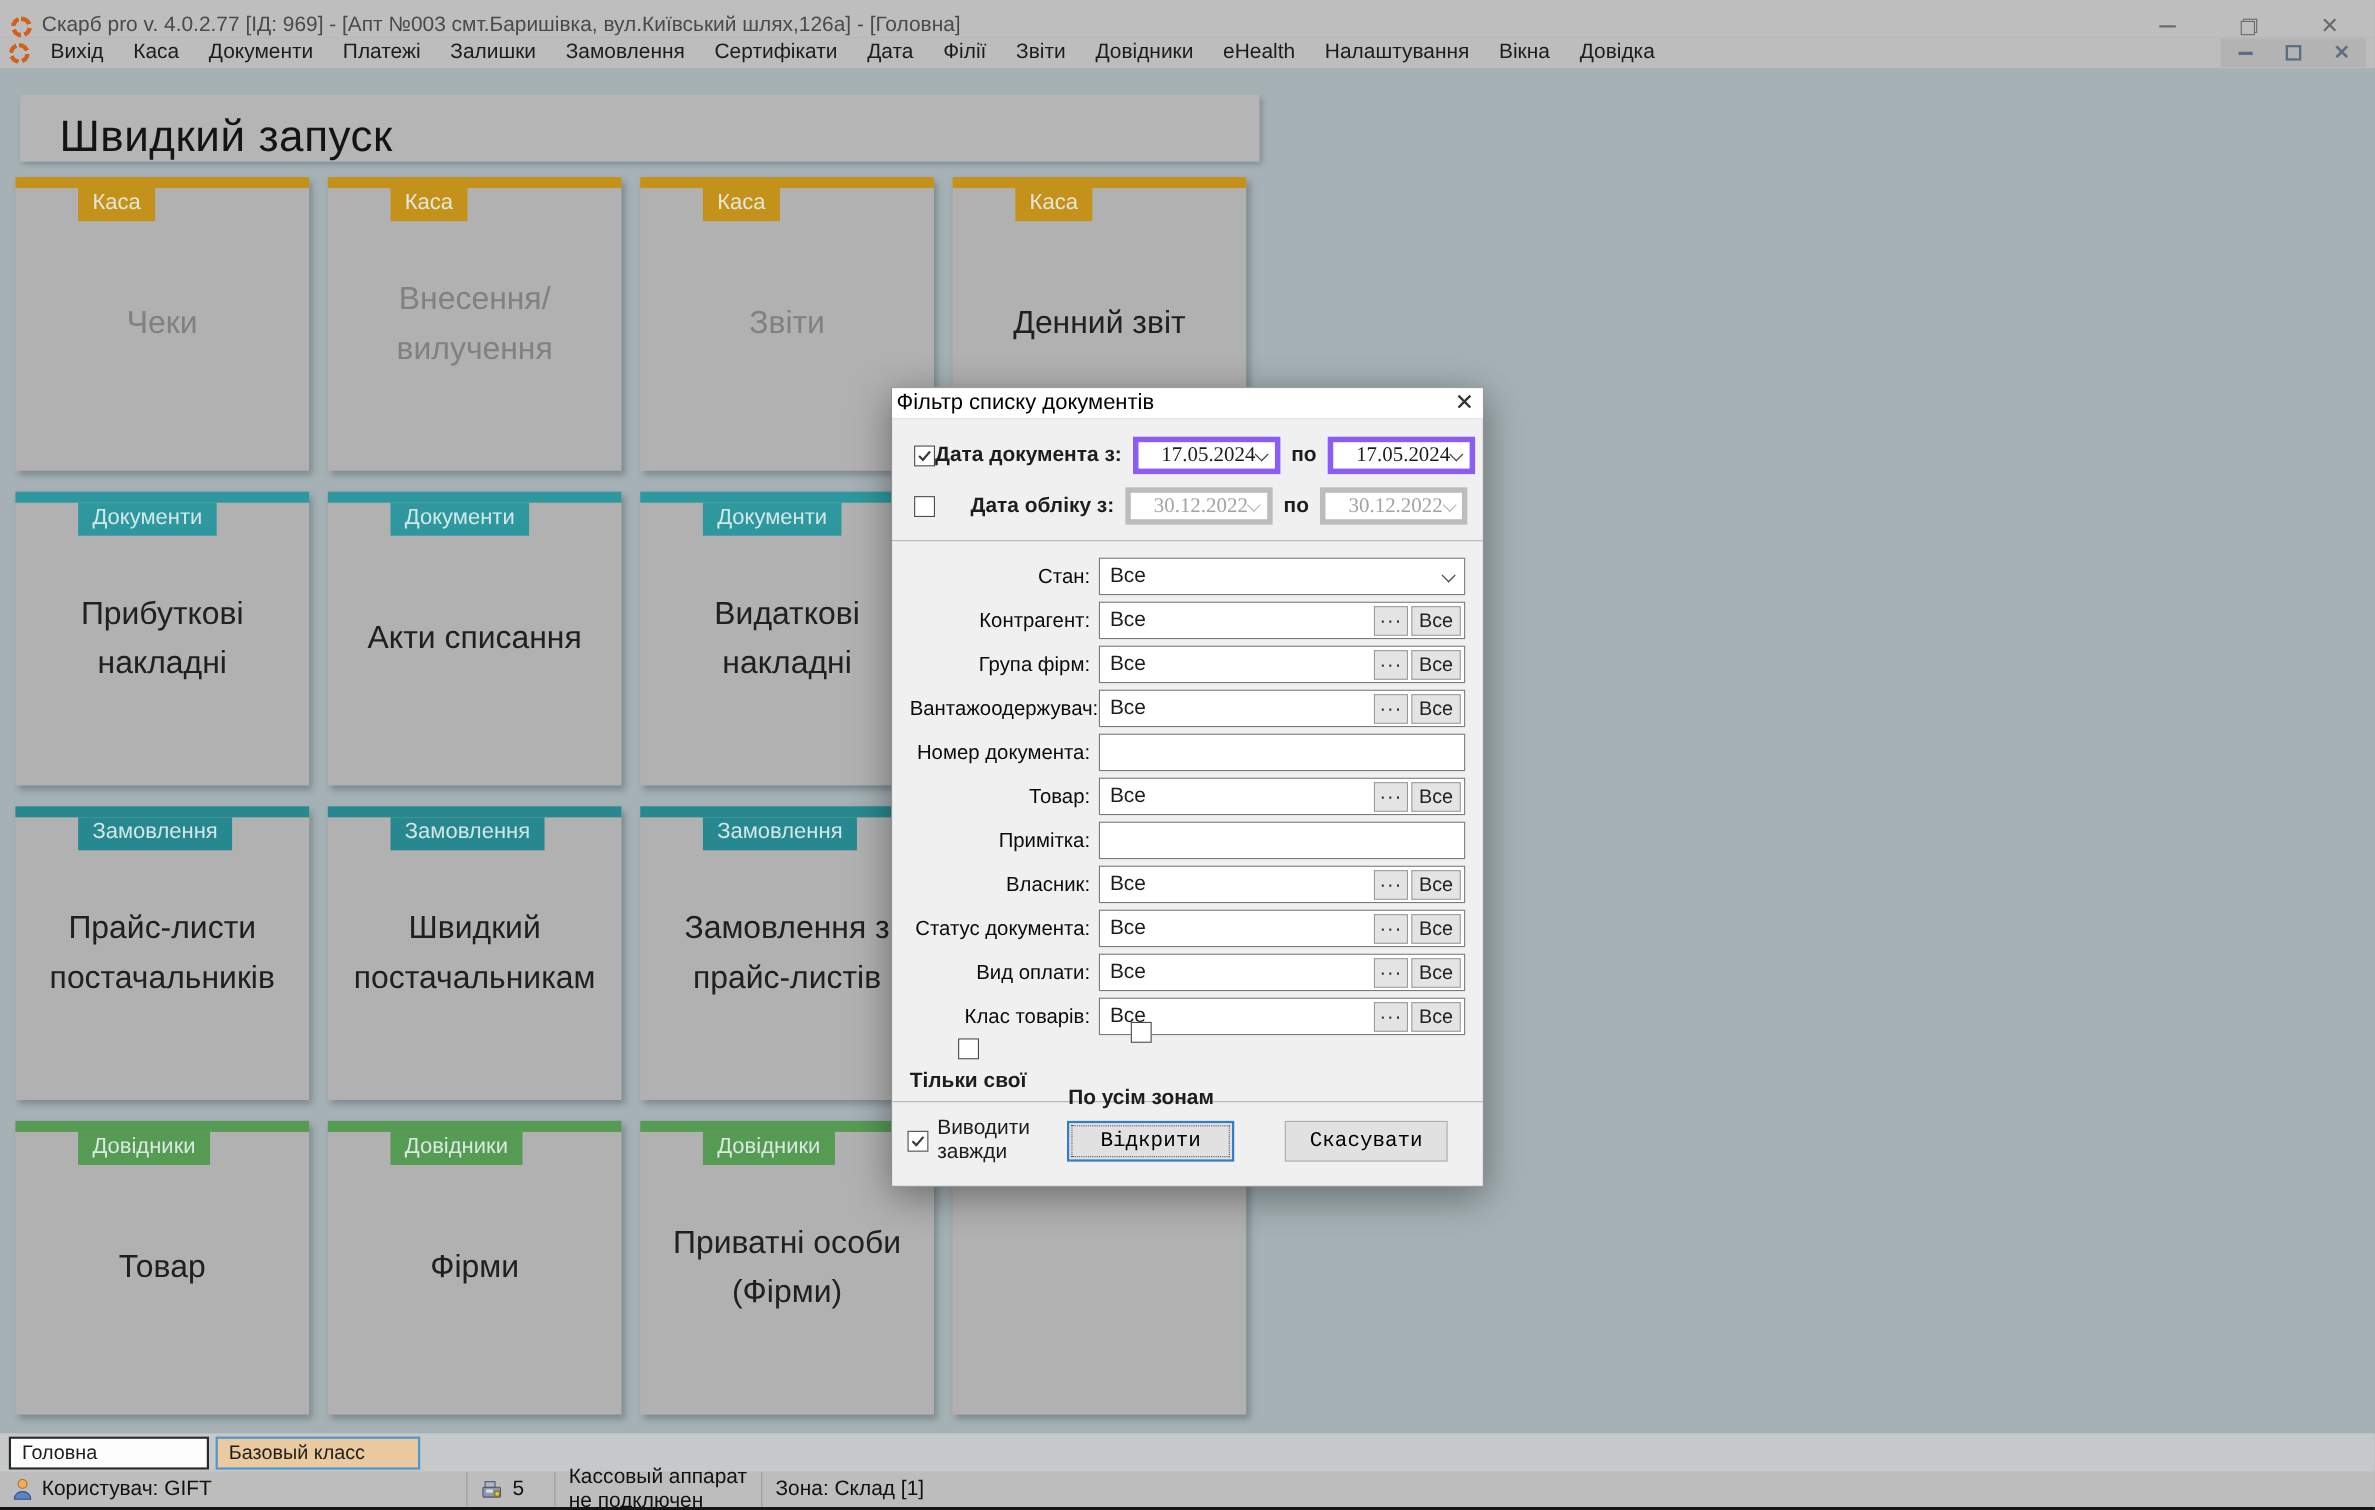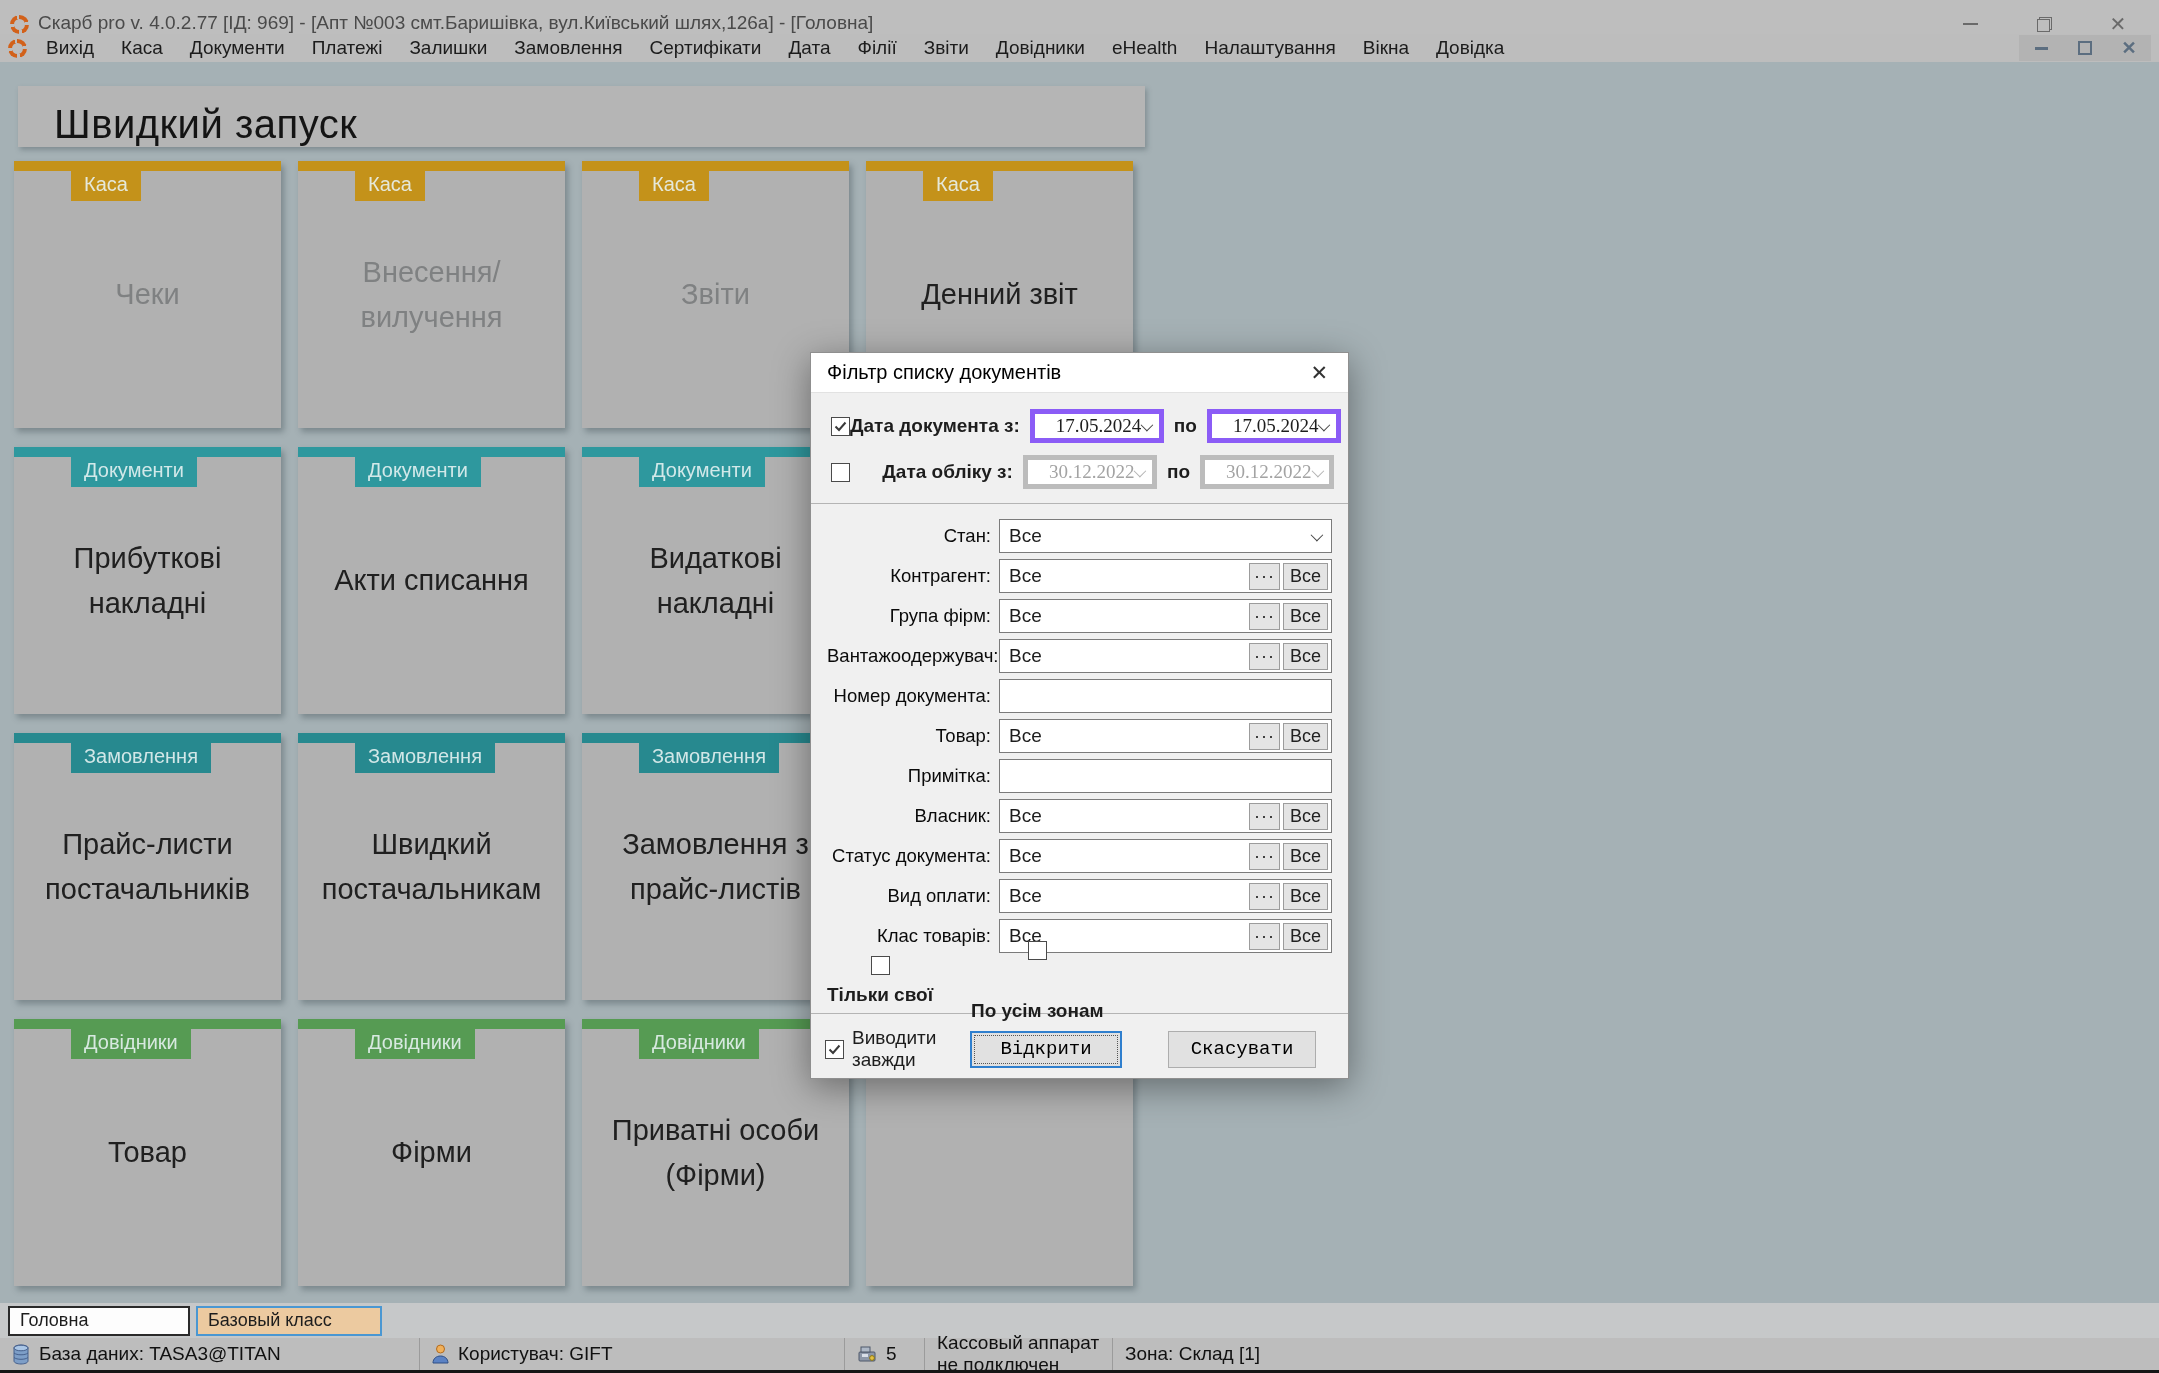--- a/index.html
+++ b/index.html
@@ -66,22 +66,22 @@
   }
   .tile-label.dim { color:#7f8182; }
 
   
   .dialog {
     position:absolute; left:810px; top:352px; width:539px; height:727px;
     background:#f0f0f0; border:1px solid #8f8f8f;
     box-shadow:0 8px 34px rgba(0,0,0,.4);
   }
   .dlg-title {
-    height:40px; background:#ffffff; border-bottom:1px solid #e2e2e2;
-    display:flex; align-items:center; padding:0 16px; font-size:20px; color:#000;
+    height:28px; background:#ffffff; border-bottom:1px solid #e2e2e2;
+    display:flex; align-items:center; padding:0 4px; font-size:20px; color:#000;
   }
   .dlg-close { margin-left:auto; font-size:21px; color:#333; font-weight:300; cursor:pointer; padding:0 4px; }
   .dlg-dates { padding:10px 14px 8px 20px; border-bottom:1px solid #b4b4b4; }
   .drow { display:flex; align-items:center; height:46px; }
   .cb { width:19px; height:19px; border:1.5px solid #4a4a4a; background:#fff; display:inline-flex; align-items:center; justify-content:center; flex:0 0 auto; cursor:pointer; }
   .cb svg { width:13px; height:11px; }
   .dlabel { width:172px; text-align:right; font-weight:bold; font-size:19px; margin-right:10px; white-space:nowrap; }
   .date-combo { width:134px; height:34px; border:5px solid #8b5cf6; background:#fff; display:flex; align-items:center; padding:0 21px; font-size:19px; cursor:pointer;font-family:Liberation Serif, serif; }
   .date-combo .dval { flex:1; }
   .chev { width:9px; height:9px; border-right:1.7px solid #444; border-bottom:1.7px solid #444; transform:rotate(45deg) translateY(-2px); flex:0 0 auto; }
@@ -395,30 +395,20 @@
     <button class="btn btn-cancel">Скасувати</button>
   </div>
 </div>
 
 <div class="tabsrow">
   <div class="tab tab-main">Головна</div>
   <div class="tab tab-class" id="tab-class" style="background: rgb(236, 202, 160); border: 2px solid rgb(74, 151, 210);">Базовый класс</div>
 </div>
 
 <div class="statusbar">
-  <span class="sseg" style="width:420px">
-    <span class="sicon">
-      <svg width="18" height="21" viewBox="0 0 18 21">
-          <path d="M2 4c0-1.7 3.1-3 7-3s7 1.3 7 3v13c0 1.7-3.1 3-7 3s-7-1.3-7-3z" fill="#7d9ec7" stroke="#46608c"></path>
-          <ellipse cx="9" cy="4" rx="7" ry="2.8" fill="#aac6e6" stroke="#46608c"></ellipse>
-          <path d="M2 9c1.5 1.2 4 1.8 7 1.8S14.5 10.2 16 9M2 13.5c1.5 1.2 4 1.8 7 1.8s5.5-.6 7-1.8" stroke="#46608c" fill="none"></path>
-        </svg>
-    </span>
-    <span>База даних: TASA3@TITAN</span>
-  </span>
   <span class="sseg" style="width:425px">
     <span class="sicon">
       <svg width="17" height="20" viewBox="0 0 17 20">
           <circle cx="8.5" cy="5" r="4" fill="#f0b05a" stroke="#b36b1e"></circle>
           <path d="M1 19c0-4.4 3.4-7 7.5-7s7.5 2.6 7.5 7z" fill="#5b82c4" stroke="#2f4f85"></path>
         </svg>
     </span>
     <span>Користувач: GIFT</span>
   </span>
   <span class="sseg" style="width:80px">

